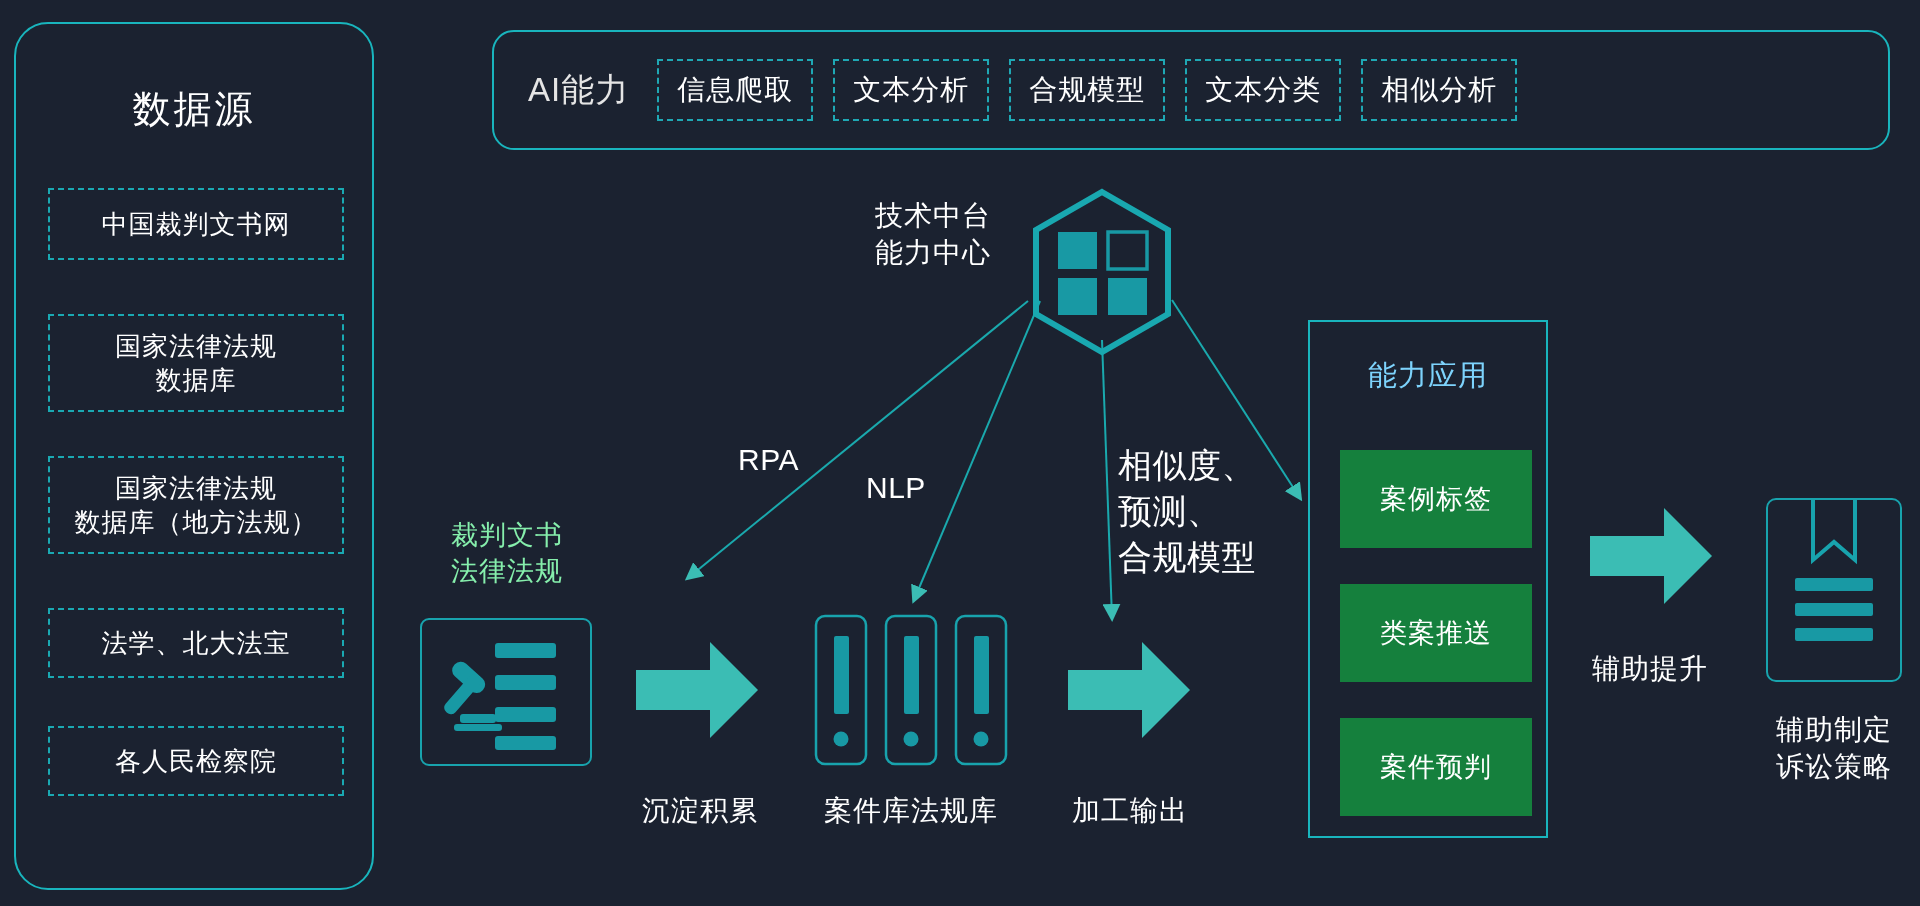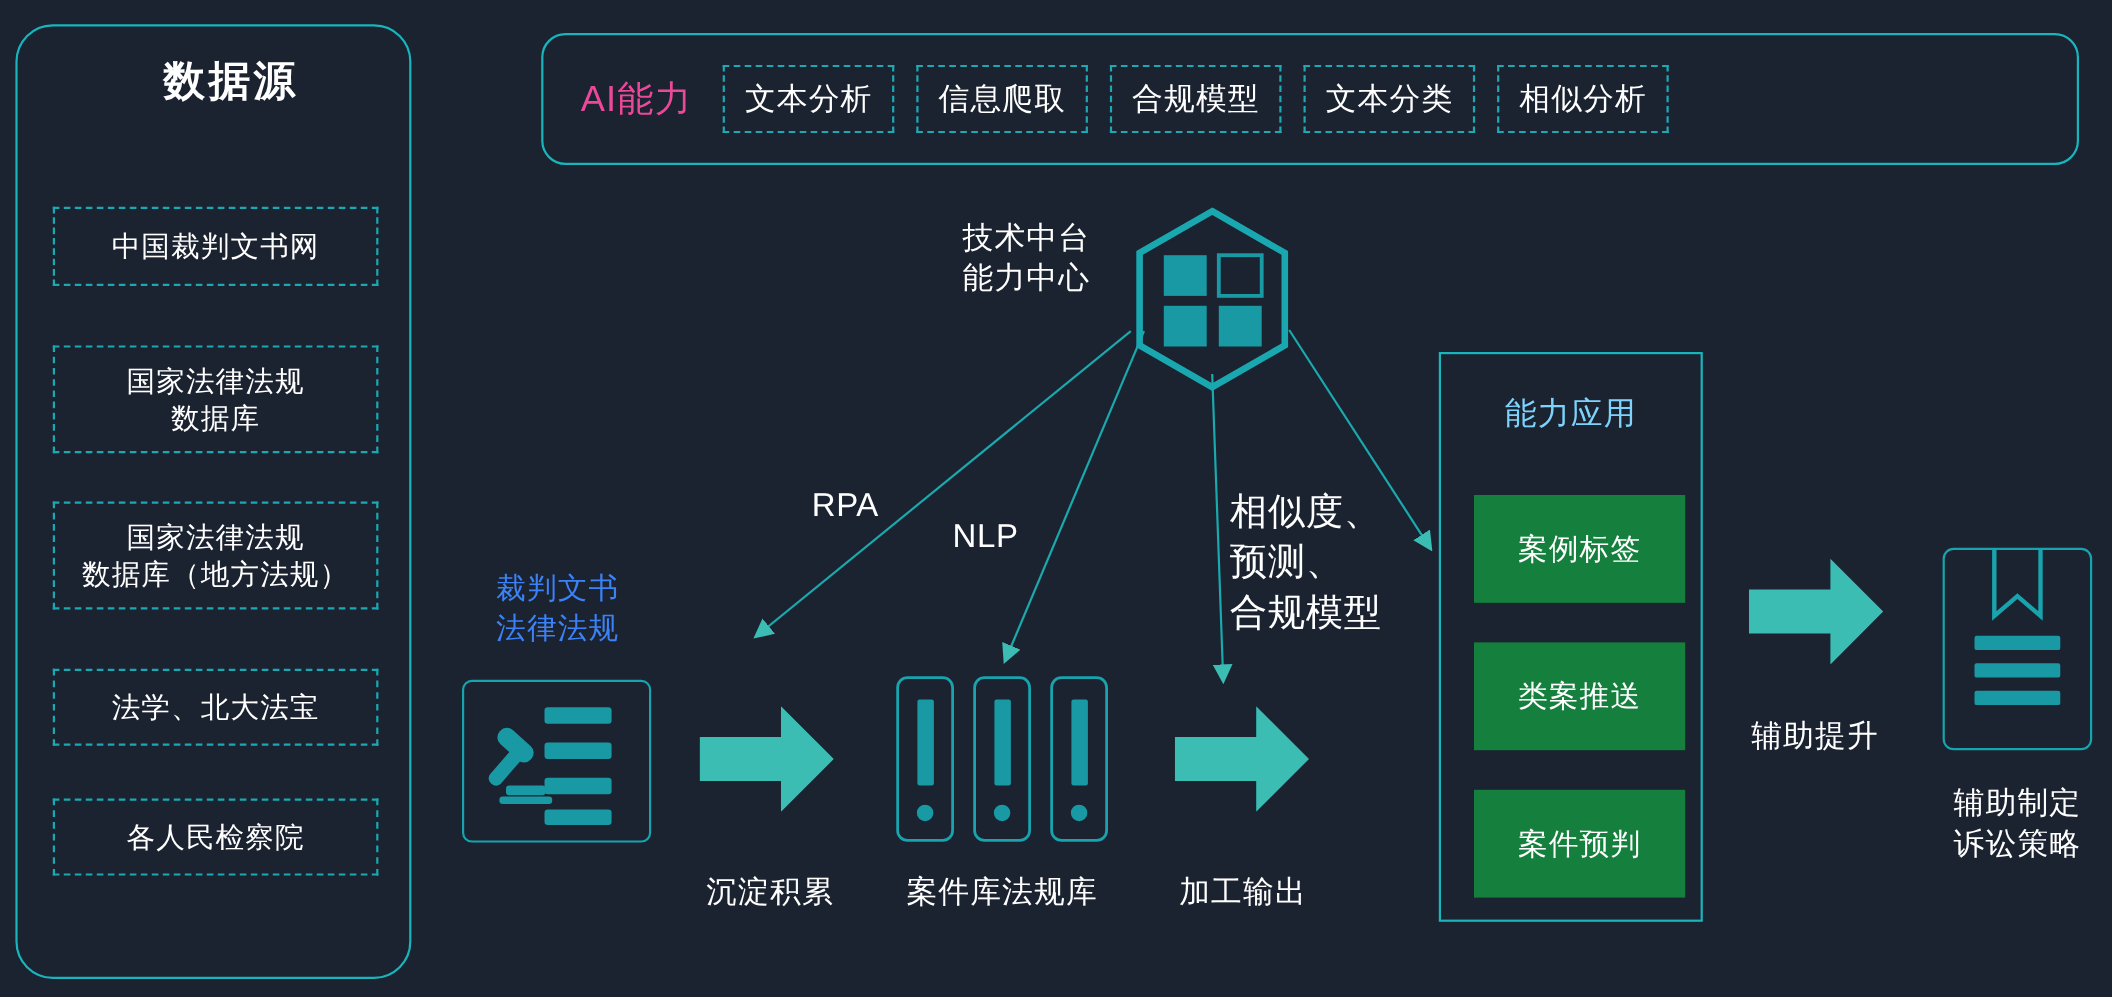--- a/index.html
+++ b/index.html
@@ -28,27 +28,26 @@
     position: absolute;
     left: 14px; top: 22px;
     width: 360px; height: 868px;
     border: 2px solid #19b5bd;
     border-radius: 34px;
     background: transparent;
     z-index: 3;
   }
   #datasource-title {
     position: absolute;
-    left: 0; top: 24px; width: 100%;
+    left: 0; top: 60px; width: 100%;
     text-align: center;
     color: #ffffff;
     font-size: 38px;
     letter-spacing: 3px;
-    font-weight: 700;
-    margin-left: 16px;
+    font-weight: 400;
   }
   .ds-item {
     position: absolute;
     left: 32px; width: 296px;
     border: 2px dashed #1aa9b2;
     color: #ffffff;
     font-size: 26px;
     line-height: 1.32;
     text-align: center;
     display: flex;
@@ -63,21 +62,21 @@
     position: absolute;
     left: 492px; top: 30px;
     width: 1398px; height: 120px;
     border: 2px solid #19b5bd;
     border-radius: 22px;
     display: flex;
     align-items: center;
     z-index: 3;
   }
   #ai-title {
-    color: #ec4899;
+    color: #e5e5e5;
     font-size: 33px;
     margin-left: 34px;
     margin-right: 28px;
     letter-spacing: 1px;
     white-space: nowrap;
   }
   .ai-chip {
     border: 2px dashed #1fa8b4;
     color: #ffffff;
     font-size: 28px;
@@ -122,21 +121,21 @@
     position: absolute;
     color: #ffffff;
     font-size: 28px;
     text-align: center;
     letter-spacing: 1px;
     z-index: 4;
     white-space: nowrap;
   }
   .wf-toplabel {
     position: absolute;
-    color: #3b82f6;
+    color: #86efac;
     font-size: 27px;
     text-align: center;
     line-height: 1.32;
     letter-spacing: 1px;
     z-index: 4;
   }
 
   
   #doc-card {
     position: absolute;
@@ -229,22 +228,22 @@
     <div class="ds-item" style="top:584px;height:70px;">
       <span>法学、北大法宝</span>
     </div>
     <div class="ds-item" style="top:702px;height:70px;">
       <span>各人民检察院</span>
     </div>
   </div>
 
   <div id="ai-panel">
     <div id="ai-title">AI能力</div>
+    <div class="ai-chip">信息爬取</div>
     <div class="ai-chip">文本分析</div>
-    <div class="ai-chip">信息爬取</div>
     <div class="ai-chip">合规模型</div>
     <div class="ai-chip">文本分类</div>
     <div class="ai-chip">相似分析</div>
   </div>
 
   <div id="hex-label" class="ml">技术中台<br>能力中心</div>
 
   <div id="hex-icon">
     <svg width="144" height="168" viewBox="0 0 144 168">
       <polygon points="72,4 138,42 138,126 72,164 6,126 6,42" fill="none" stroke="#19a8b0" stroke-width="6"></polygon>

